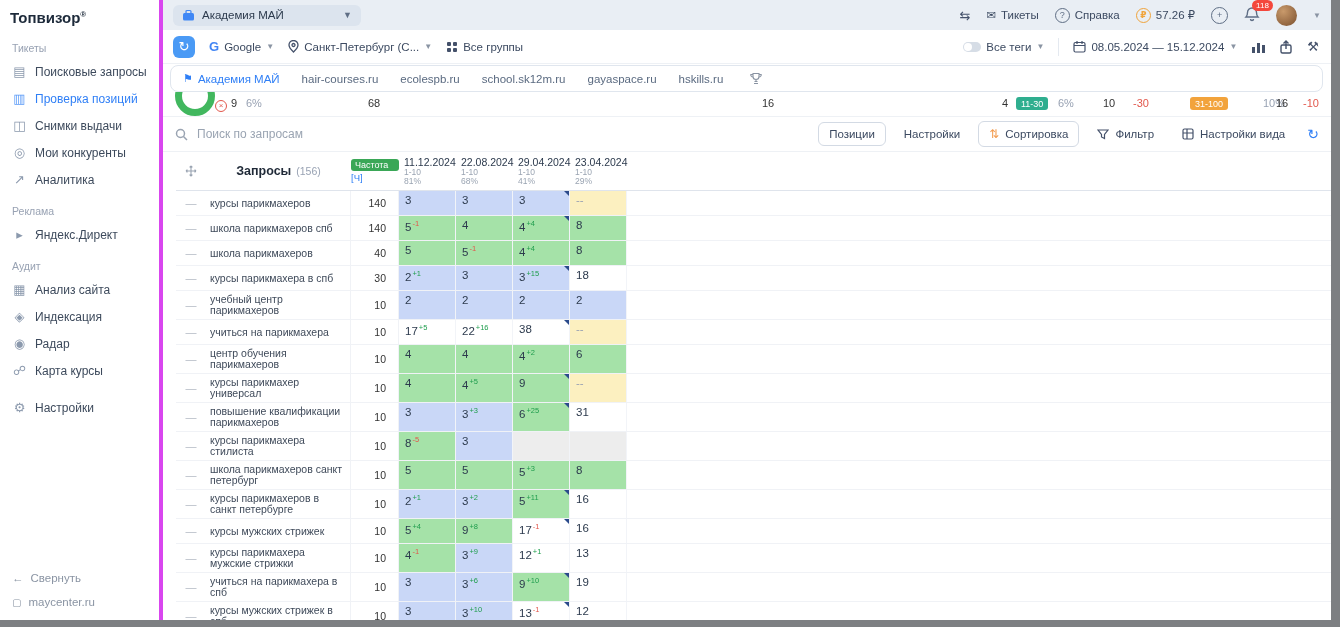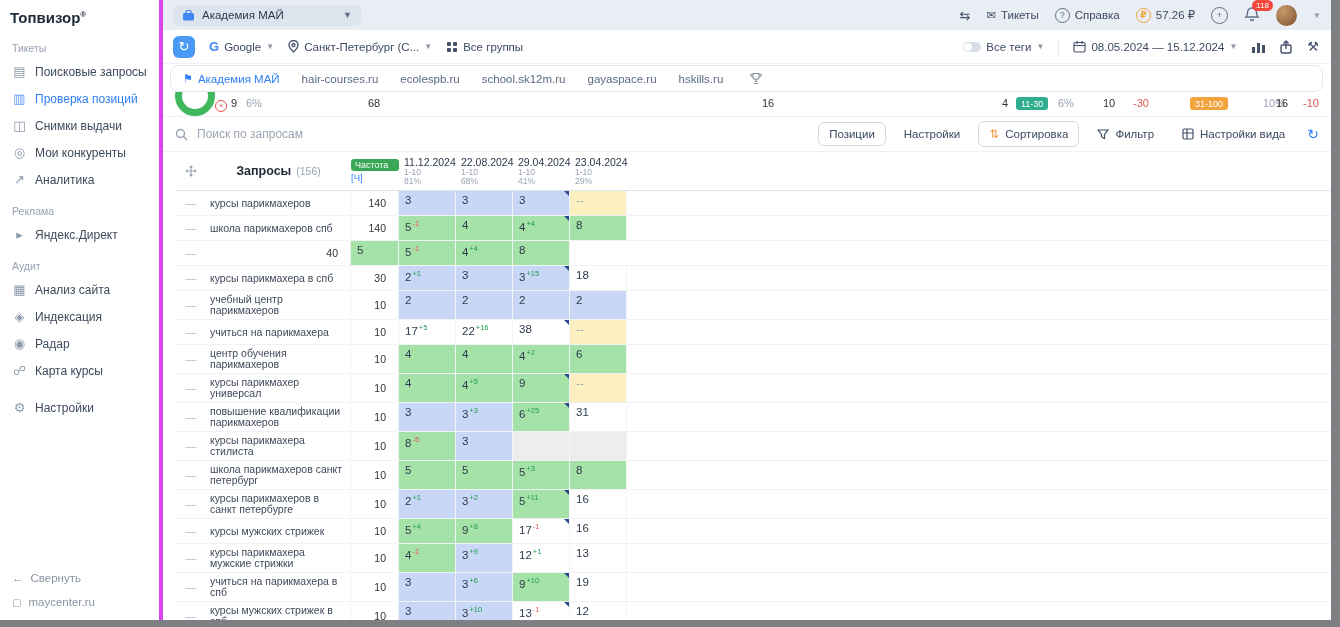--- a/index.html
+++ b/index.html
@@ -394,20 +394,21 @@
             <div class="td handle">—</div>
             <div class="td query">школа парикмахеров спб</div>
             <div class="td freq">140</div>
             <div class="td pos c-green"><span class="pv">5</span><sup class="down">-1</sup></div>
             <div class="td pos c-green"><span class="pv">4</span></div>
             <div class="td pos c-green m"><span class="pv">4</span><sup class="up">+4</sup></div>
             <div class="td pos c-green"><span class="pv">8</span></div>
           </div>
           <div class="trow">
             <div class="td handle">—</div>
+            <div class="td query">школа парикмахеров</div>
             <div class="td freq">40</div>
             <div class="td pos c-green"><span class="pv">5</span></div>
             <div class="td pos c-green"><span class="pv">5</span><sup class="down">-1</sup></div>
             <div class="td pos c-green"><span class="pv">4</span><sup class="up">+4</sup></div>
             <div class="td pos c-green"><span class="pv">8</span></div>
           </div>
           <div class="trow">
             <div class="td handle">—</div>
             <div class="td query">курсы парикмахера в спб</div>
             <div class="td freq">30</div>

